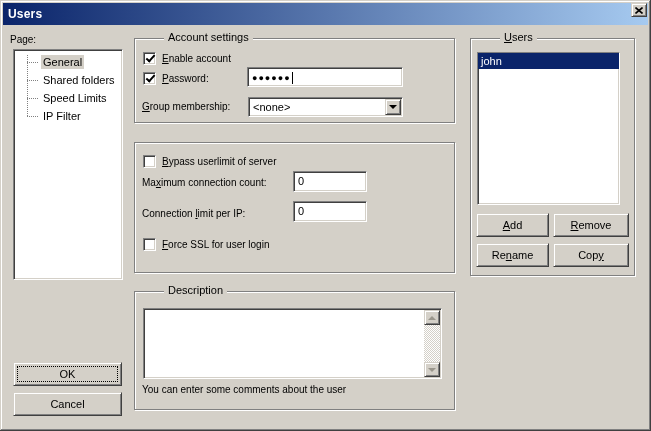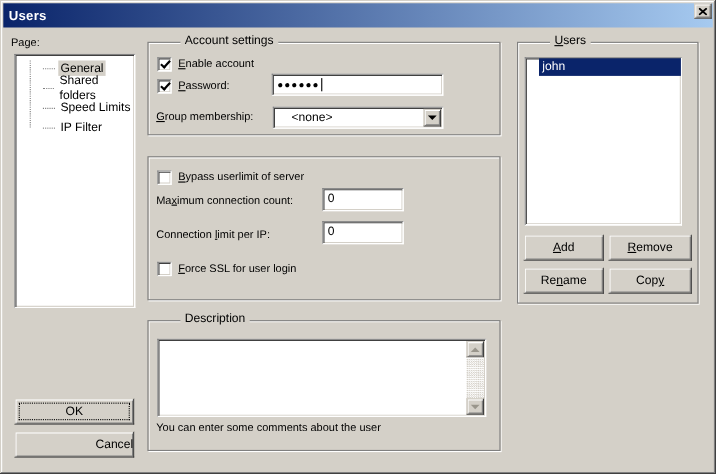--- a/index.html
+++ b/index.html
@@ -21,21 +21,21 @@
        border:1px solid;border-color:var(--bg) var(--dk) var(--dk) var(--bg);
        box-shadow:inset 1px 1px 0 var(--hi), inset -1px -1px 0 var(--sh);
        display:flex;align-items:center;justify-content:center;}
   .lbl{position:absolute;font-size:10px;color:#000;white-space:nowrap;}
   
   .groupbox{position:absolute;border:1px solid var(--sh);
        box-shadow:inset 1px 1px 0 var(--hi), 1px 1px 0 var(--hi);}
   .gtitle{position:absolute;top:-8px;left:8px;background:var(--bg);padding:0 4px;font-size:11px;white-space:nowrap;margin-left:21px;}
   
   .sunken{background:#fff;border:1px solid;border-color:var(--sh) var(--hi) var(--hi) var(--sh);
-       box-shadow:inset 1px 1px 0 var(--dk), inset -1px -1px 0 var(--bg);padding-left:12px;}
+       box-shadow:inset 1px 1px 0 var(--dk), inset -1px -1px 0 var(--bg);}
   .field{position:absolute;font-size:11px;padding:3px 4px;overflow:hidden;white-space:nowrap;}
   
   .btn{position:absolute;background:var(--bg);font-size:11px;color:#000;
        border:1px solid;border-color:var(--bg) var(--dk) var(--dk) var(--bg);
        box-shadow:inset 1px 1px 0 var(--hi), inset -1px -1px 0 var(--sh);
        display:flex;align-items:center;justify-content:center;cursor:default;}
   .btn.default::after{content:"";position:absolute;inset:3px;border:1px dotted #000;}
   
   .checkbox{position:absolute;width:13px;height:13px;background:#fff;
        border:1px solid;border-color:var(--sh) var(--hi) var(--hi) var(--sh);
@@ -109,21 +109,21 @@
     </div>
     <div class="tree-row">
       <span class="stub"></span>
       <span class="tree-label">IP Filter</span>
     </div>
   </div>
 
   <div class="btn default" style="left:13px;top:362px;width:109px;height:24px;">
     <span>OK</span>
   </div>
-  <div class="btn" style="left:13px;top:392px;width:109px;height:24px;justify-content:flex-end;">
+  <div class="btn" style="left:13px;top:392px;width:109px;height:24px;">
     <span>Cancel</span>
   </div>
 
   <div class="groupbox" style="left:134px;top:38px;width:321px;height:85px;">
     <span class="gtitle">Account settings</span>
   </div>
   <span class="checkbox checked" style="left:143px;top:52px;"></span>
   <div class="lbl" style="left:162px;top:53px;"><u>E</u>nable account</div>
   <span class="checkbox checked" style="left:143px;top:72px;"></span>
   <div class="lbl" style="left:162px;top:73px;"><u>P</u>assword:</div>

